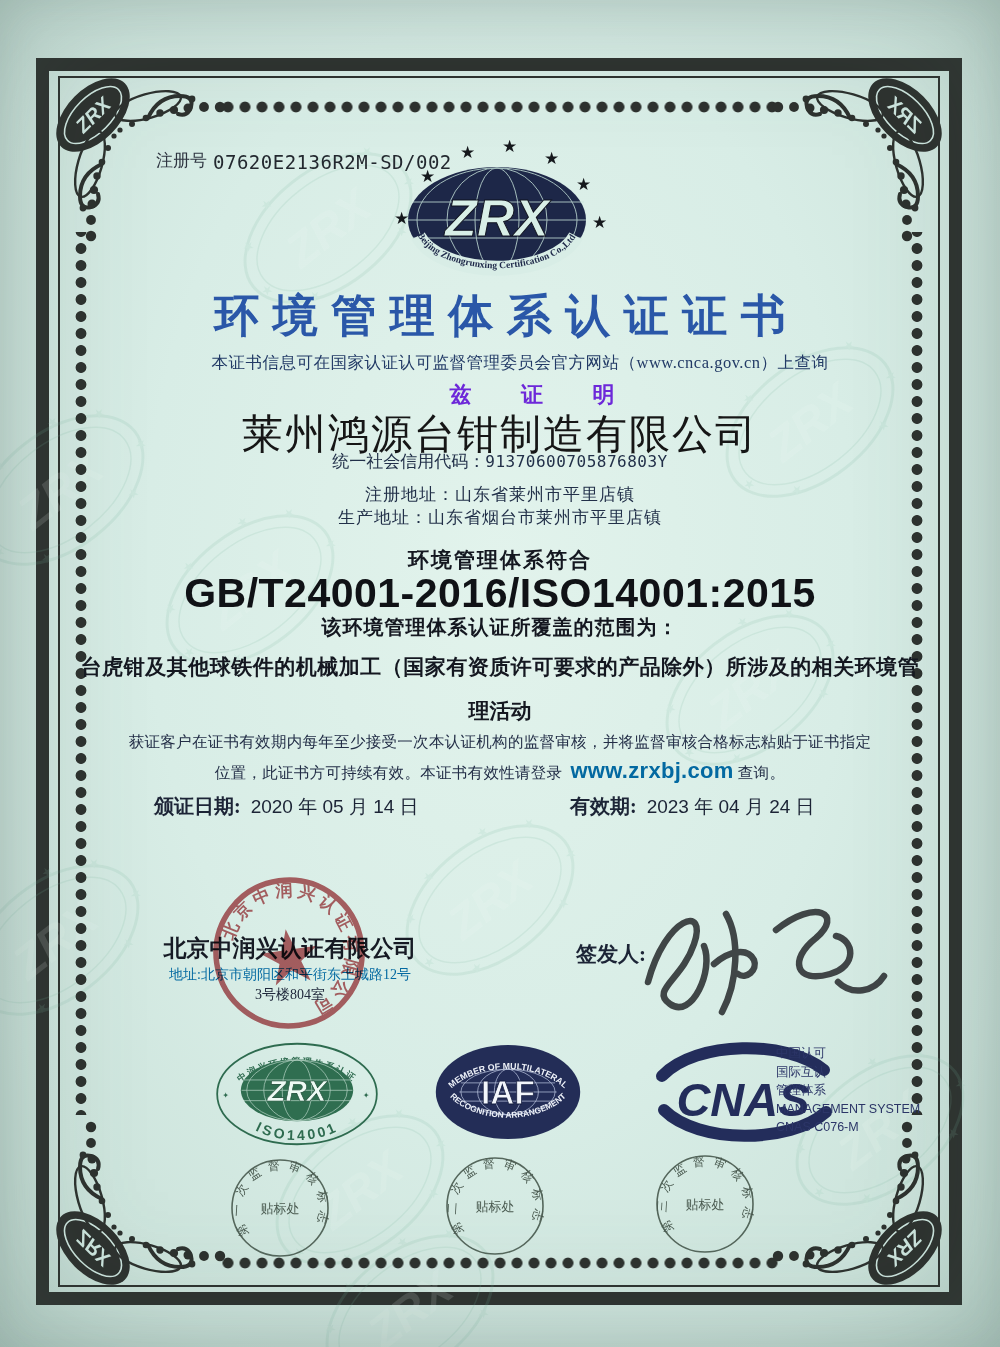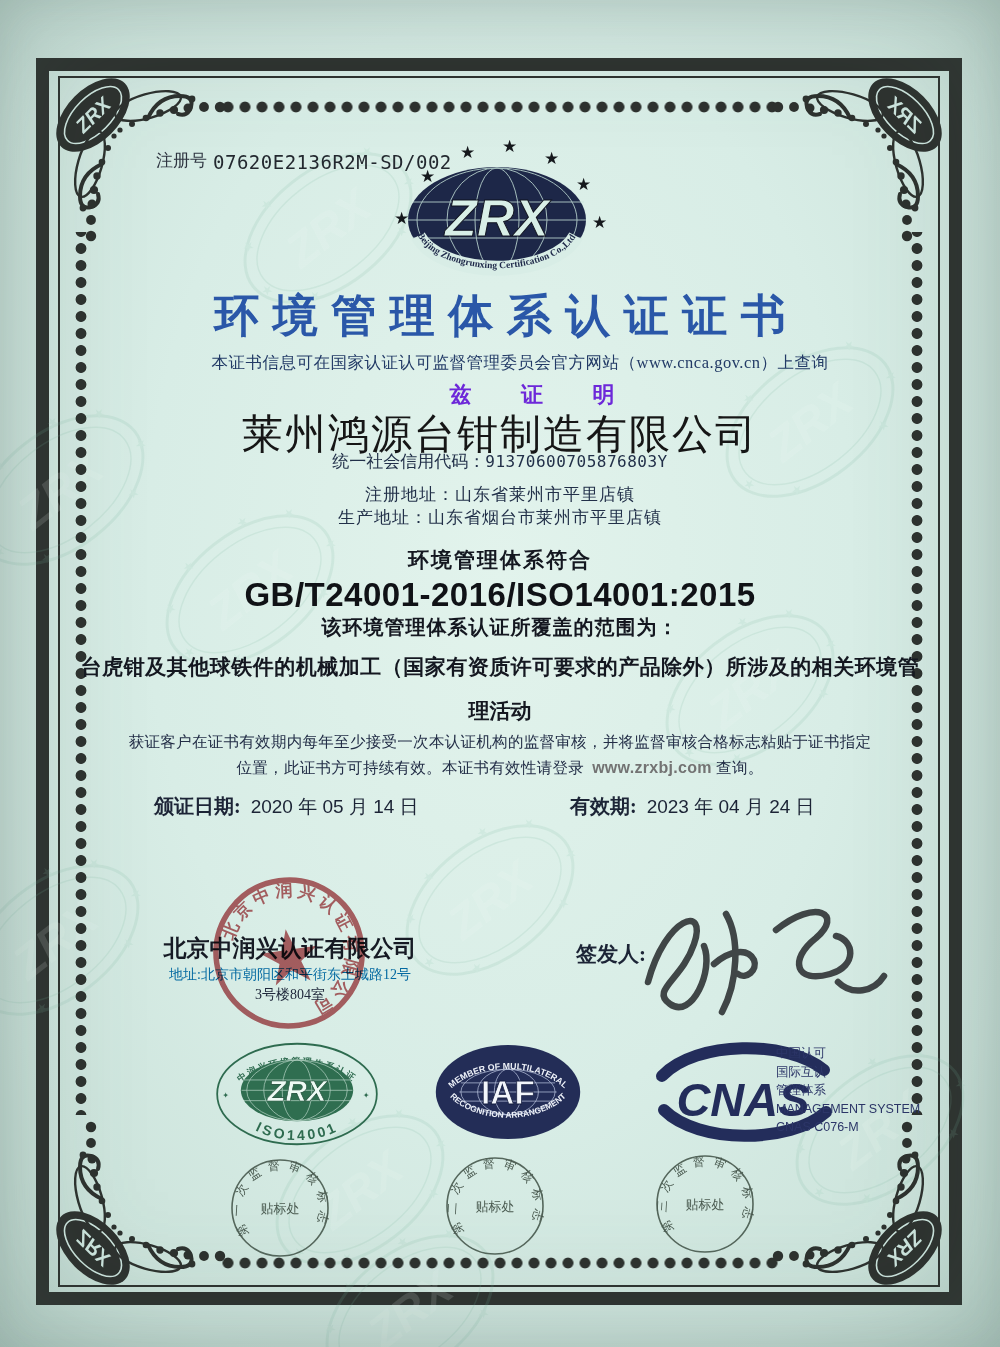--- a/index.html
+++ b/index.html
@@ -41,29 +41,29 @@
   .badge-top{left:380px;top:140px;width:234px;height:142px;}
   .title{top:286px;font-size:45px;font-weight:bold;color:#2a57a8;letter-spacing:.30em;text-indent:.30em;}
   .subtitle{top:352px;font-size:16.5px;color:#223a66;letter-spacing:.5px;padding-left:20px;}
   .hereby{top:380px;font-size:22px;font-weight:bold;color:#6d28d9;letter-spacing:1.0em;text-indent:1.0em;padding-left:32px;}
   .company{top:407px;font-size:41px;color:#161616;letter-spacing:2px;}
   .credit{top:450px;font-size:17px;color:#223049;}
   .credit .val{font-family:"DejaVu Sans Mono",monospace;font-size:16px;letter-spacing:.5px;}
   .addr1{top:483px;font-size:17px;color:#223049;letter-spacing:1px;}
   .addr2{top:506px;font-size:17px;color:#223049;letter-spacing:1px;}
   .conform{top:546px;font-size:21px;font-weight:bold;color:#141720;letter-spacing:2px;}
-  .standard{top:570px;font-size:33px;font-weight:bold;color:#101216;
-    font-family:"Liberation Sans","DejaVu Sans",sans-serif;letter-spacing:.5px;margin-top:6px;}
+  .standard{top:570px;font-size:41px;font-weight:bold;color:#101216;
+    font-family:"Liberation Sans","DejaVu Sans",sans-serif;letter-spacing:.5px;}
   .scope-intro{top:614px;font-size:20px;font-weight:bold;color:#141720;letter-spacing:1px;}
   .scope1{top:653px;font-size:21px;font-weight:600;color:#141720;letter-spacing:.5px;}
   .scope2{top:697px;font-size:21px;font-weight:600;color:#141720;}
   .note1{top:732px;font-size:15.5px;color:#232e47;letter-spacing:.3px;}
   .note2{top:758px;font-size:15.5px;color:#232e47;letter-spacing:.3px;}
   .note2 .url{font-family:"Liberation Sans","DejaVu Sans",sans-serif;font-weight:bold;
-    font-size:16px;color:#737373;margin-left:8px;}
+    font-size:22px;color:#0369a1;margin-left:8px;}
   .date-row{top:793px;left:4px;width:815px;height:30px;}
   .date-issue{position:absolute;left:150px;top:0;}
   .date-expire{position:absolute;left:566px;top:0;}
   .date-label{font-size:20px;font-weight:bold;color:#1c2436;}
   .date-val{font-size:19px;color:#1c2436;font-family:"Liberation Sans","DejaVu Sans",sans-serif;margin-left:6px;}
   .issuer-name{left:110px;top:933px;width:360px;text-align:center;font-size:23px;font-weight:bold;color:#161a24;}
   .issuer-addr1{left:110px;top:966px;width:360px;text-align:center;font-size:14px;color:#0369a1;}
   .issuer-addr2{left:110px;top:986px;width:360px;text-align:center;font-size:14px;color:#20293c;}
   .seal{left:203px;top:867px;width:172px;height:172px;opacity:.82;transform:rotate(-8deg);
     mix-blend-mode:multiply;z-index:12;}

